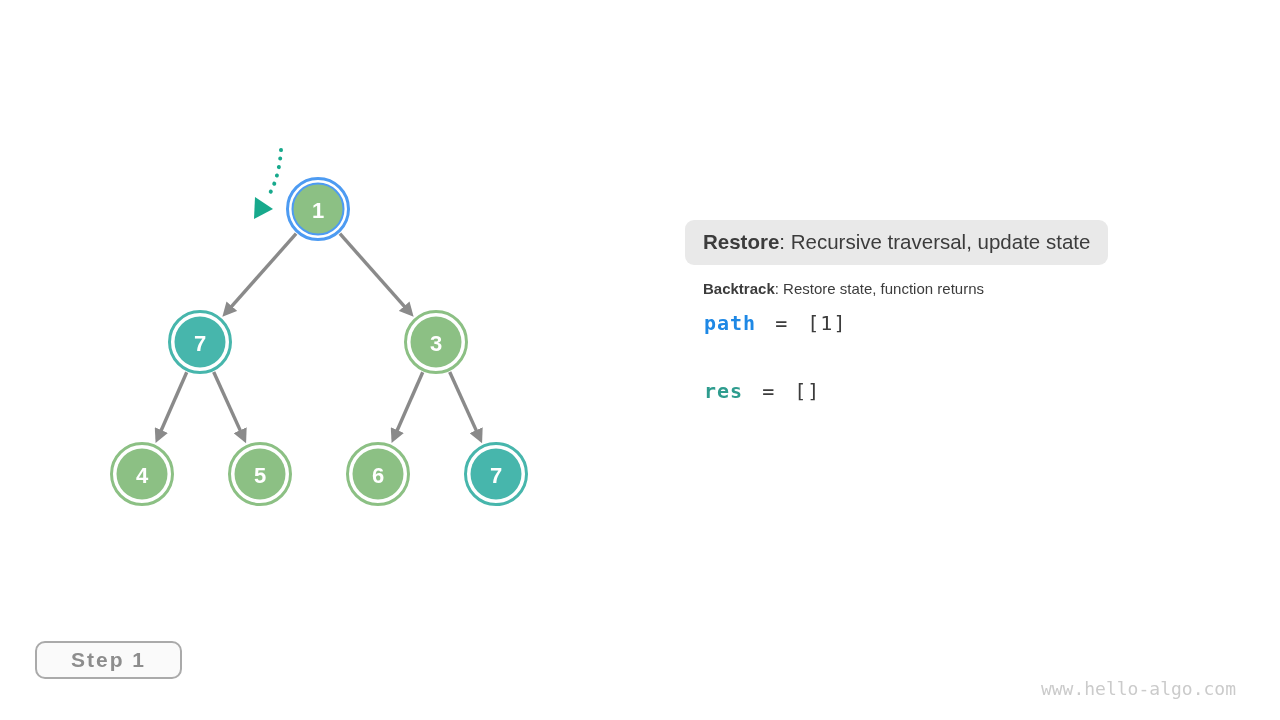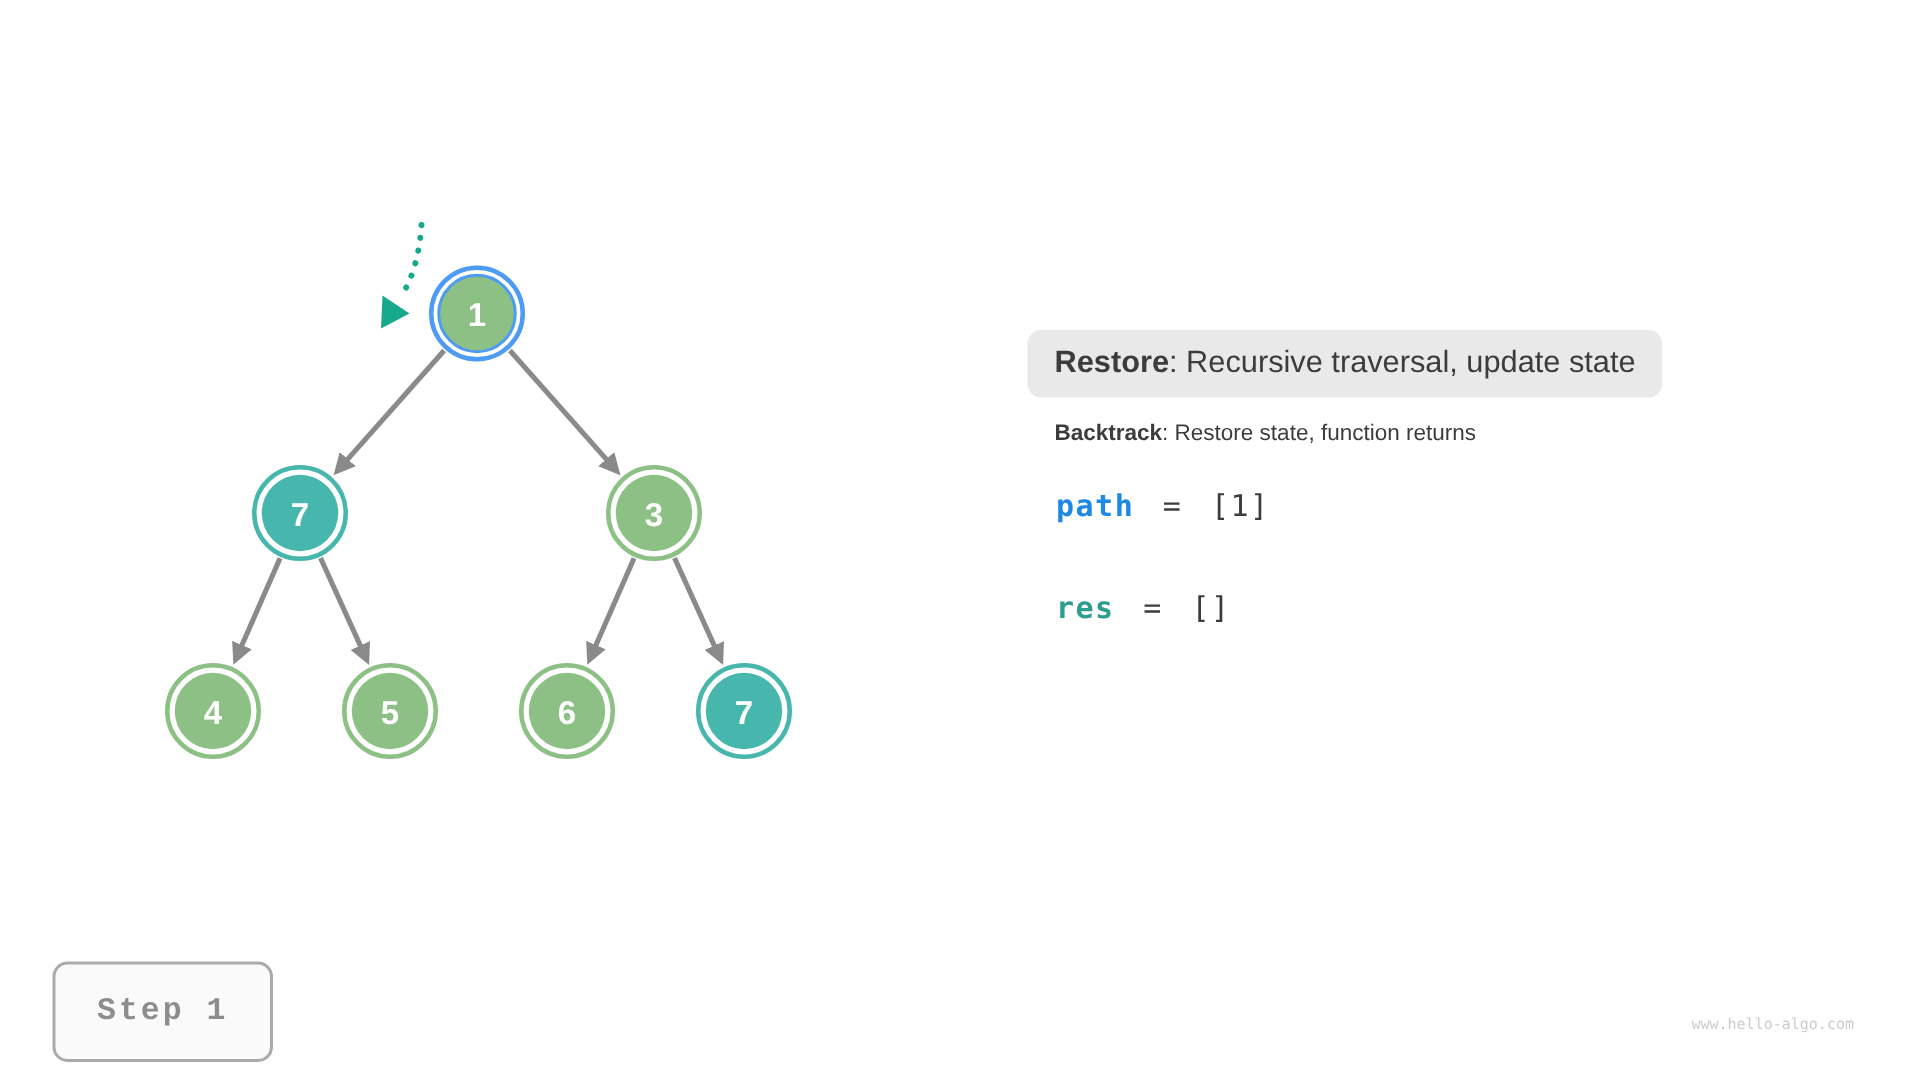--- a/index.html
+++ b/index.html
@@ -44,49 +44,49 @@
   .bold-label { font-weight: bold; }
   .code-line {
     padding-left: 19px;
     font-family: "DejaVu Sans Mono", "Liberation Mono", monospace;
     font-size: 20px;
     color: var(--text-dark, #3c3c3c);
     letter-spacing: 1px;
     word-spacing: 6px;
     white-space: nowrap;
   }
-  .code-line.path-line { margin-top: 28px; }
+  .code-line.path-line { margin-top: 14px; }
   .code-line.res-line  { margin-top: 44px; }
   .code-name { font-weight: bold; }
   .code-name.path-name { color: var(--code-blue, #1e88e5); }
   .code-name.res-name  { color: var(--code-teal, #2e9c8e); }
   .step-button {
     position: absolute;
     left: 35px;
     top: 641px;
     width: 147px;
-    height: 67px;
+    height: 38px;
     background: #fafafa;
     border: 2px solid #aaaaaa;
     border-radius: 10px;
     display: flex;
     align-items: center;
     justify-content: center;
-    font-family: Liberation Mono, monospace;
+    font-family: Liberation Sans, sans-serif;
     font-weight: bold;
     font-size: 21px;
     letter-spacing: 2px;
     color: var(--muted, #8d8d8d);
   }
   .watermark {
     position: absolute;
     right: 44px;
     top: 678px;
     font-family: "DejaVu Sans Mono", "Liberation Mono", monospace;
-    font-size: 10px;
+    font-size: 18px;
     color: var(--watermark, #cbcbcb);
   }
 </style>
 </head>
 <body>
 
 <div class="canvas">
 
   <svg class="tree-svg" viewBox="0 0 620 560" xmlns="http://www.w3.org/2000/svg">
     <defs>

